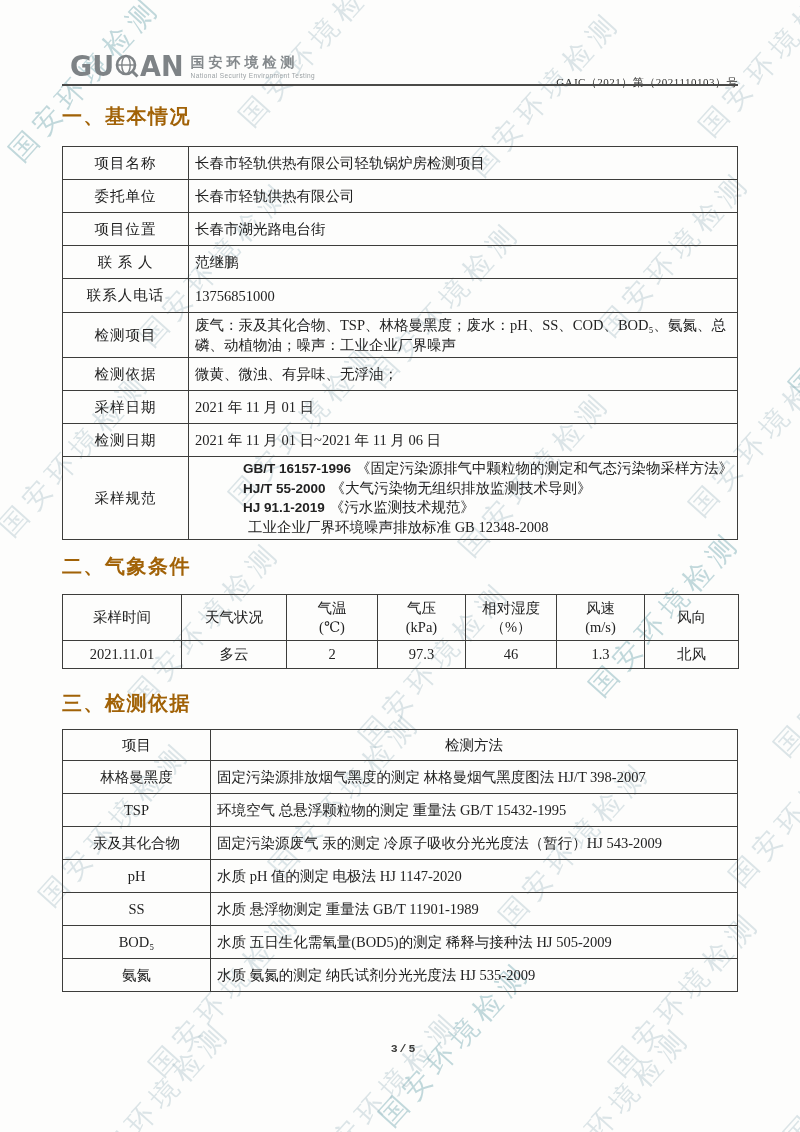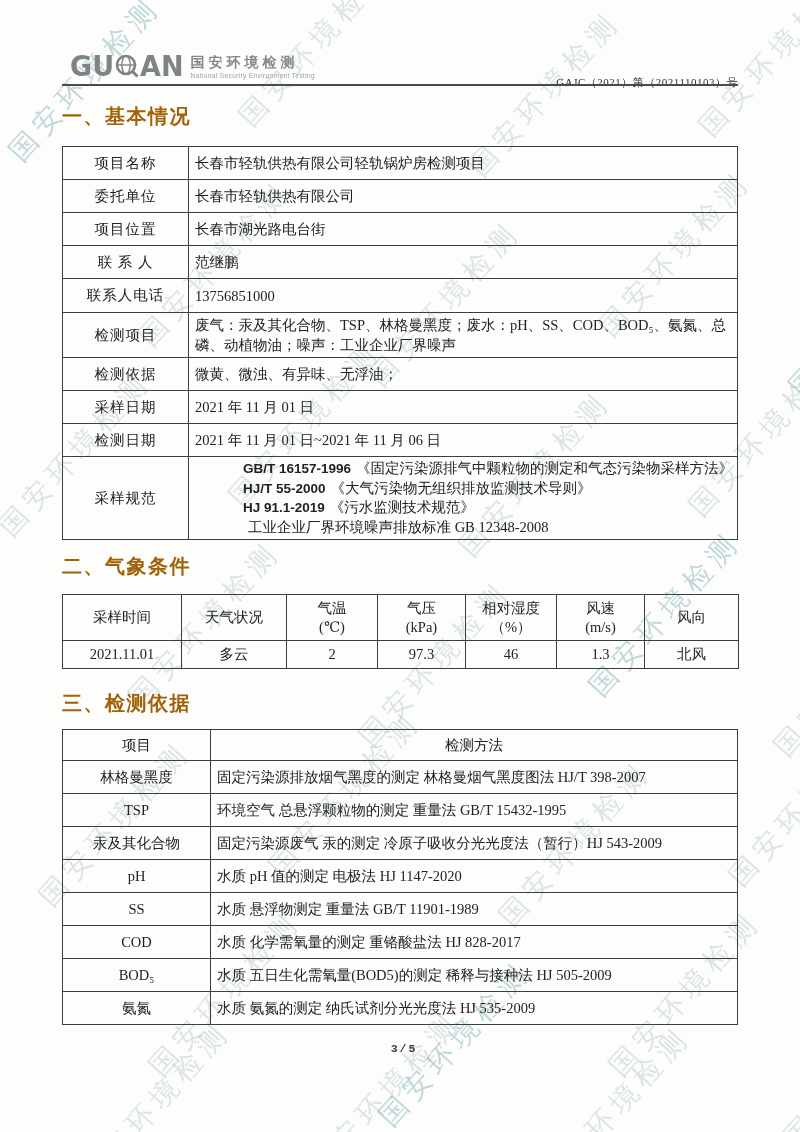--- a/index.html
+++ b/index.html
@@ -267,24 +267,20 @@
     </tr>
     <tr class="h33">
       <td class="lbl">pH</td>
       <td class="val">水质 pH 值的测定  电极法 HJ 1147-2020</td>
     </tr>
     <tr class="h33">
       <td class="lbl">SS</td>
       <td class="val">水质  悬浮物测定  重量法 GB/T 11901-1989</td>
     </tr>
     <tr class="h33">
-      <td class="lbl">COD</td>
-      <td class="val">水质  化学需氧量的测定  重铬酸盐法  HJ 828-2017</td>
-    </tr>
-    <tr class="h33">
       <td class="lbl">BOD₅</td>
       <td class="val">水质  五日生化需氧量(BOD5)的测定  稀释与接种法  HJ 505-2009</td>
     </tr>
     <tr class="h33">
       <td class="lbl">氨氮</td>
       <td class="val">水质    氨氮的测定    纳氏试剂分光光度法 HJ 535-2009</td>
     </tr>
   </tbody>
     </table>
 

